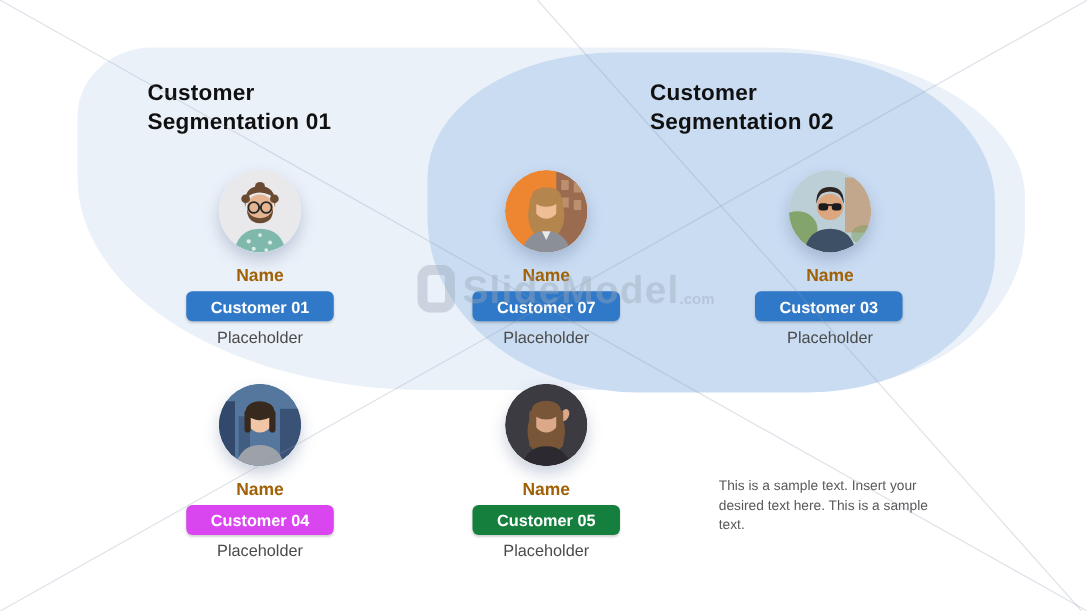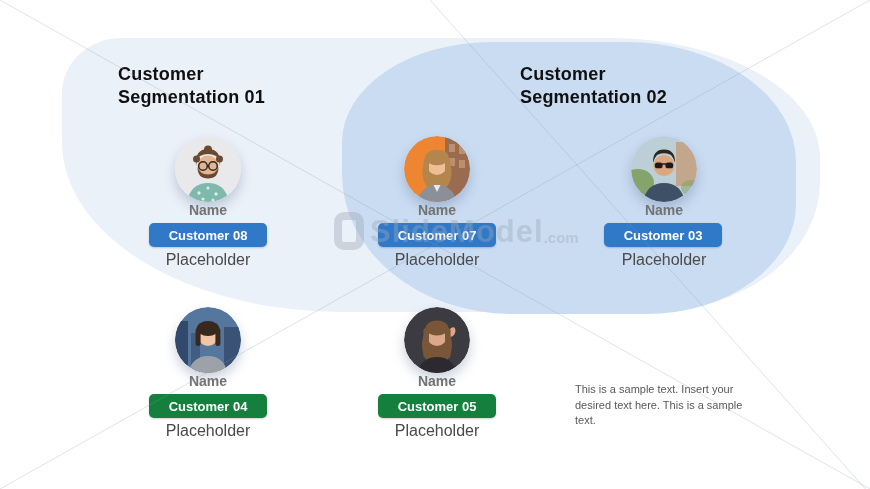--- a/index.html
+++ b/index.html
@@ -23,36 +23,36 @@
   .c2{left:357px;top:136px;}
   .c3{left:584px;top:136px;}
   .c4{left:128px;top:307px;}
   .c5{left:357px;top:307px;}
 
   .avatar{width:66px;height:66px;margin:0 auto;border-radius:50%;
     box-shadow:0 6px 12px rgba(70,90,130,.28);}
   .avatar svg{display:block;border-radius:50%;}
   .avatar{--accent:#222;--bg2:#888;--bg3:#aaa;}
 
-  .pname{font-size:14px;line-height:16px;font-weight:bold;color:#737373;}
+  .pname{margin-top:10px;font-size:14px;line-height:16px;font-weight:bold;color:#a16207;}
   .tag{display:block;margin:5px auto 0;width:118px;height:24px;border:none;border-radius:5px;
     color:#fff;font-family:inherit;font-size:13px;font-weight:bold;cursor:pointer;
     box-shadow:0 1px 2px rgba(0,0,0,.18);}
-  .caption{margin-top:7px;font-size:16px;line-height:12px;color:#4a4a4a;}
+  .caption{margin-top:7px;font-size:13px;line-height:12px;color:#4a4a4a;}
 
   .body-text{position:absolute;left:575px;top:382px;width:168px;margin:0;
     font-size:11px;line-height:15.5px;color:#595959;}
 
   
   .wm-lines{position:absolute;left:0;top:0;pointer-events:none;}
   .wm-brand{position:absolute;left:334px;top:212px;display:flex;align-items:center;
     color:rgba(158,168,182,.40);pointer-events:none;z-index:9;}
   .wm-logo{display:inline-block;width:14px;height:22px;border:8px solid currentColor;border-radius:10px;}
   .wm-text{margin-left:6px;font-size:31px;font-weight:bold;letter-spacing:1px;line-height:31px;}
-  .wm-suffix{font-size:15px;font-weight:bold;align-self:flex-end;margin-bottom:4px;}
+  .wm-suffix{font-size:12px;font-weight:bold;align-self:flex-end;margin-bottom:4px;}
 </style>
 </head>
 <body>
 
 <div class="slide" style="background: rgb(255, 255, 255);">
 
   <div class="blob blob-light" style="background: rgb(235, 241, 249);"></div>
   <div class="blob blob-dark" style="background: rgb(201, 220, 242);"></div>
 
   <h2 class="seg-title t1">Customer
@@ -84,21 +84,21 @@
           <circle cx="33" cy="13.5" r="4" fill="var(--hair)"></circle>
           <g stroke="var(--accent)" fill="none" stroke-width="1.5">
             <circle cx="28" cy="30" r="4.3"></circle>
               <circle cx="38" cy="30" r="4.3"></circle>
               <path d="M32.3,30 h1.4"></path>
           </g>
         </g>
       </svg>
     </div>
     <div class="pname">Name</div>
-    <button class="tag" style="background: rgb(48, 121, 200);">Customer 08</button>
+    <button class="tag" style="background: rgb(48, 121, 200);">Customer 01</button>
     <div class="caption">Placeholder</div>
   </div>
 
   <div class="card c2">
     <div class="avatar" aria-label="smiling woman with long hair, orange wall and brick building background" style="--bg: #EE8530; --bg2: #9B6B50; --hair: #B5854E; --skin: #EFBE97; --shirt: #8A8F98;">
       <svg width="66" height="66" viewBox="0 0 66 66">
         <clipPath id="cp2">
             <circle cx="33" cy="33" r="33"></circle>
           </clipPath>
         <g clip-path="url(#cp2)">
@@ -165,21 +165,21 @@
           <rect x="49" y="20" width="17" height="46" fill="var(--bg2)" opacity="0.8"></rect>
           <path d="M13,67 Q17,49 33,49 Q49,49 53,67 Z" fill="var(--shirt)"></path>
           <circle cx="33" cy="29" r="10" fill="var(--skin)"></circle>
           <ellipse cx="33" cy="21.5" rx="11.3" ry="7.6" fill="var(--hair)"></ellipse>
           <rect x="20.6" y="21" width="5" height="18" rx="2.5" fill="var(--hair)"></rect>
           <rect x="40.4" y="21" width="5" height="18" rx="2.5" fill="var(--hair)"></rect>
         </g>
       </svg>
     </div>
     <div class="pname">Name</div>
-    <button class="tag" style="background: #15803d;">Customer 04</button>
+    <button class="tag" style="background: #d946ef;">Customer 04</button>
     <div class="caption">Placeholder</div>
   </div>
 
   <div class="card c5">
     <div class="avatar" aria-label="woman with long brown hair on dark charcoal background" style="--bg: #3B3B41; --hair: #7A5638; --skin: #DBA98A; --shirt: #2C2A30;">
       <svg width="66" height="66" viewBox="0 0 66 66">
         <clipPath id="cp5">
             <circle cx="33" cy="33" r="33"></circle>
           </clipPath>
         <g clip-path="url(#cp5)">

